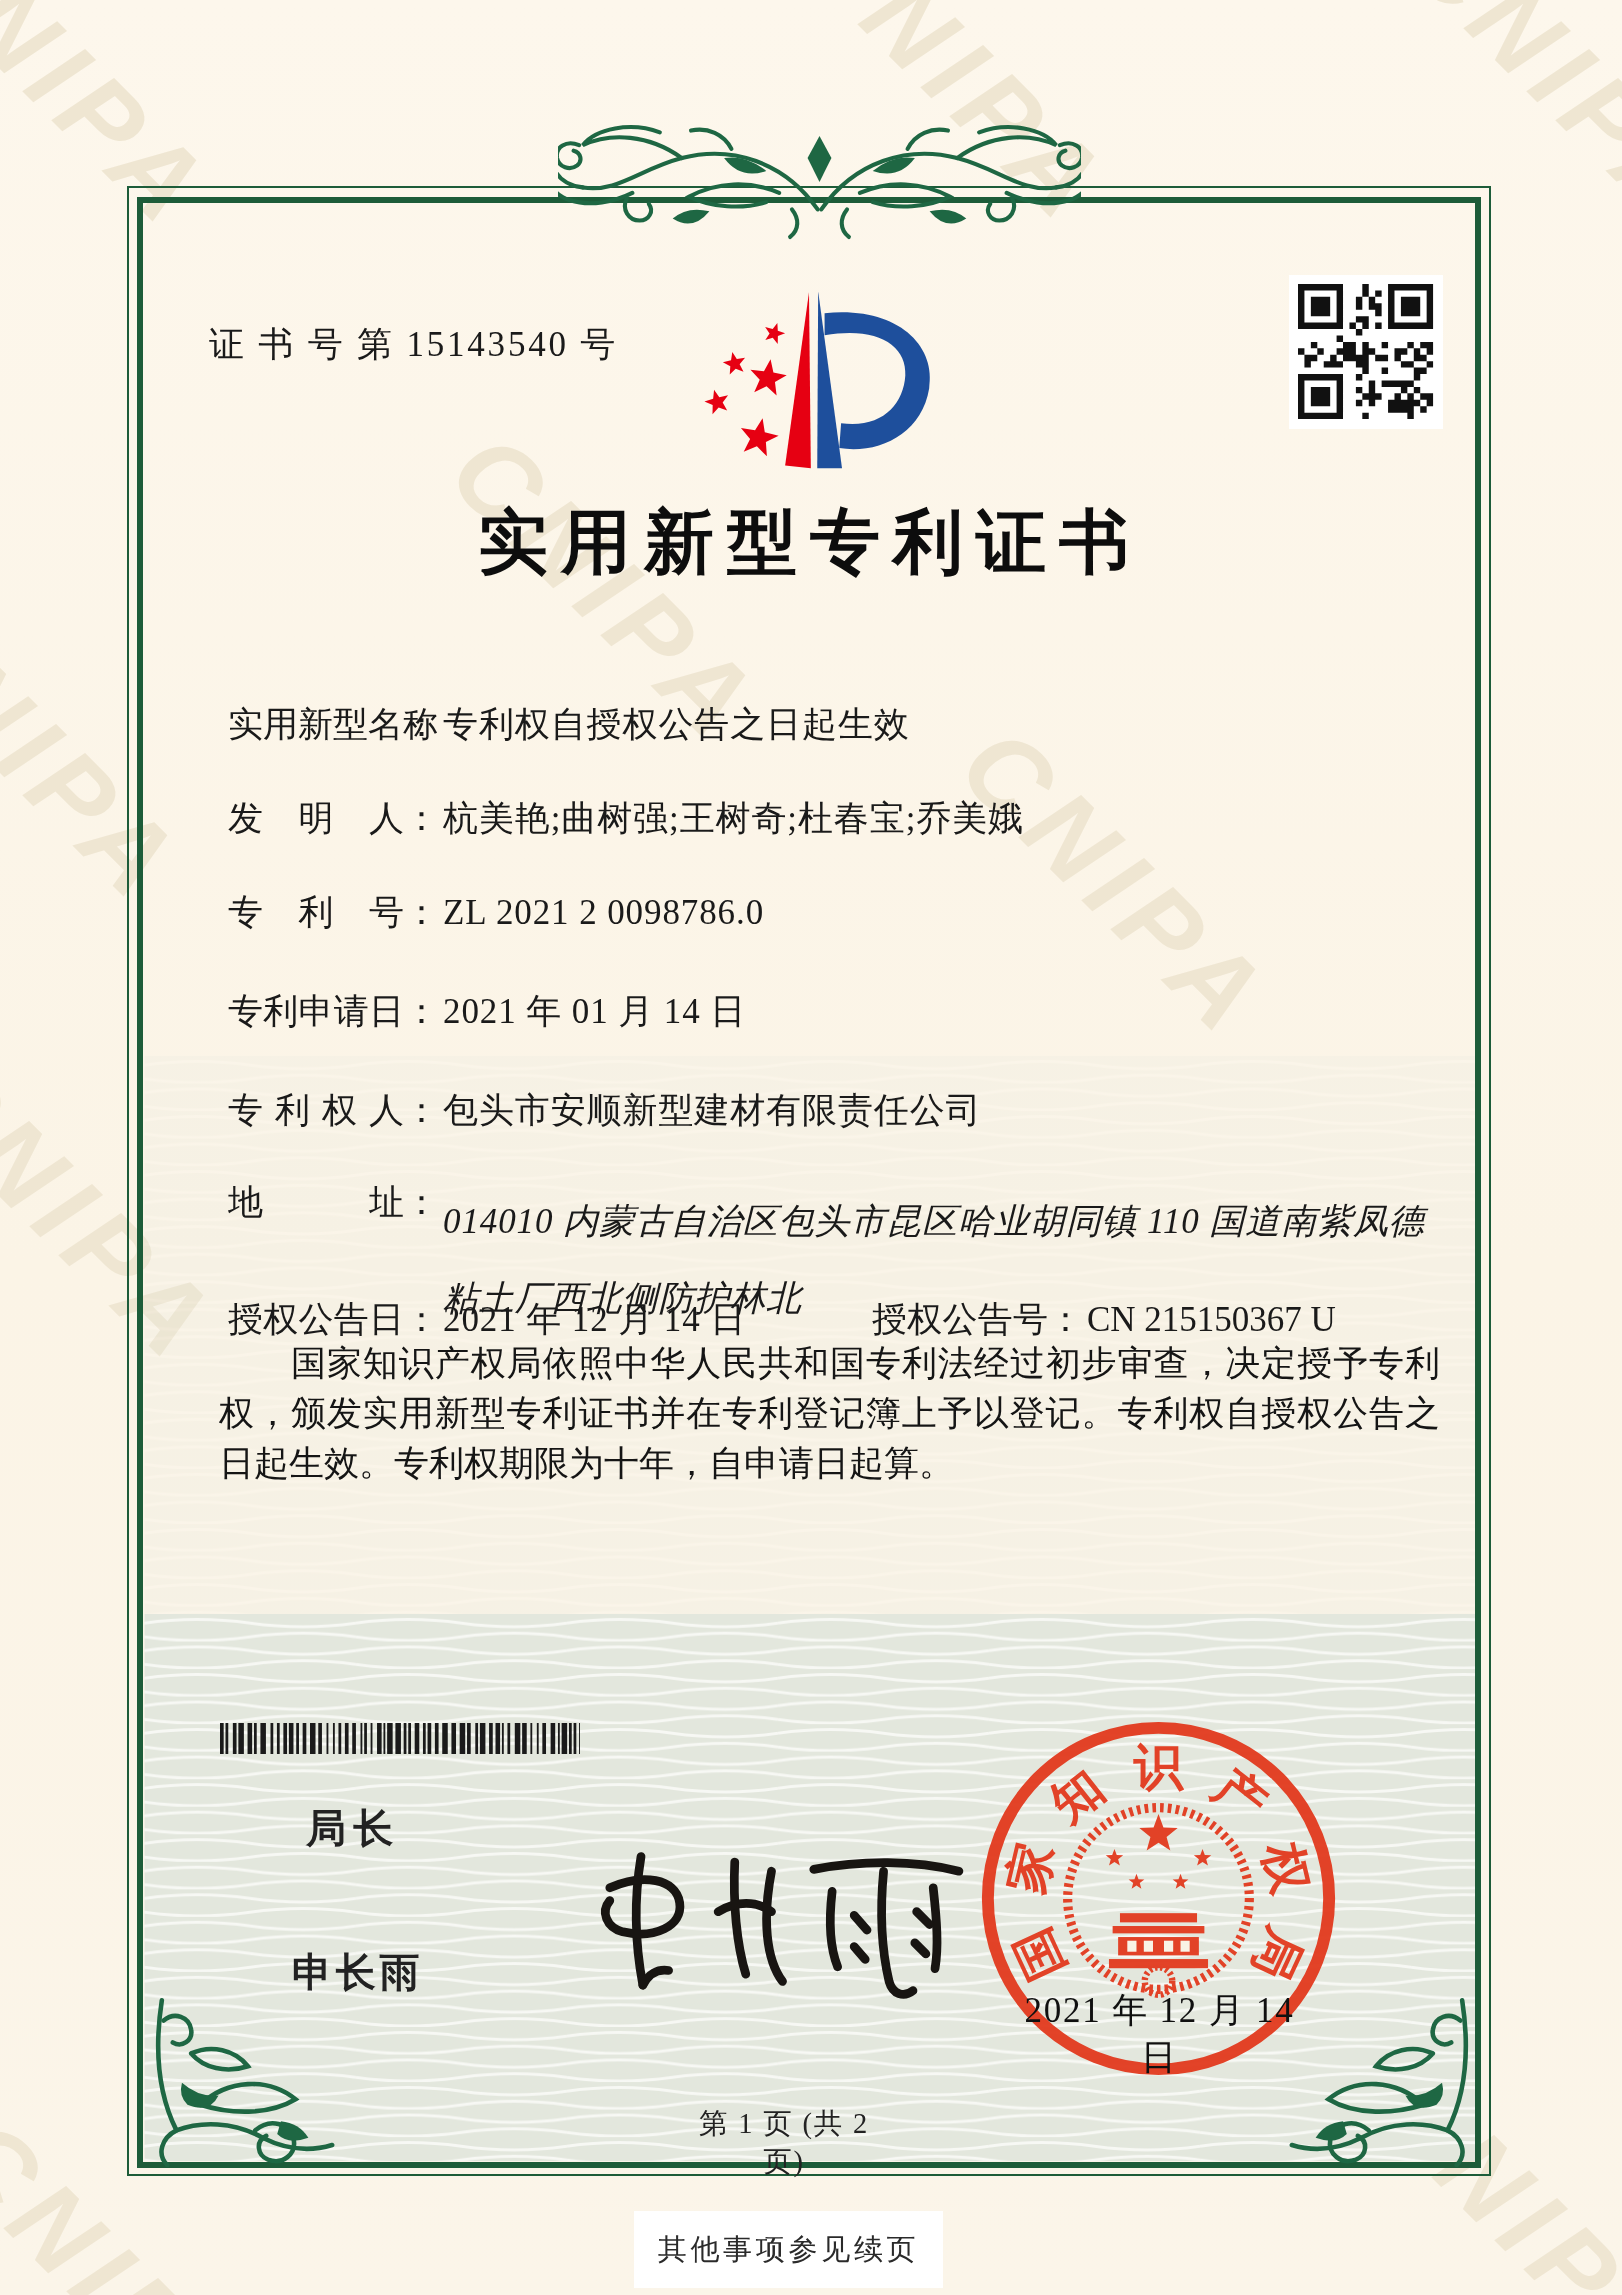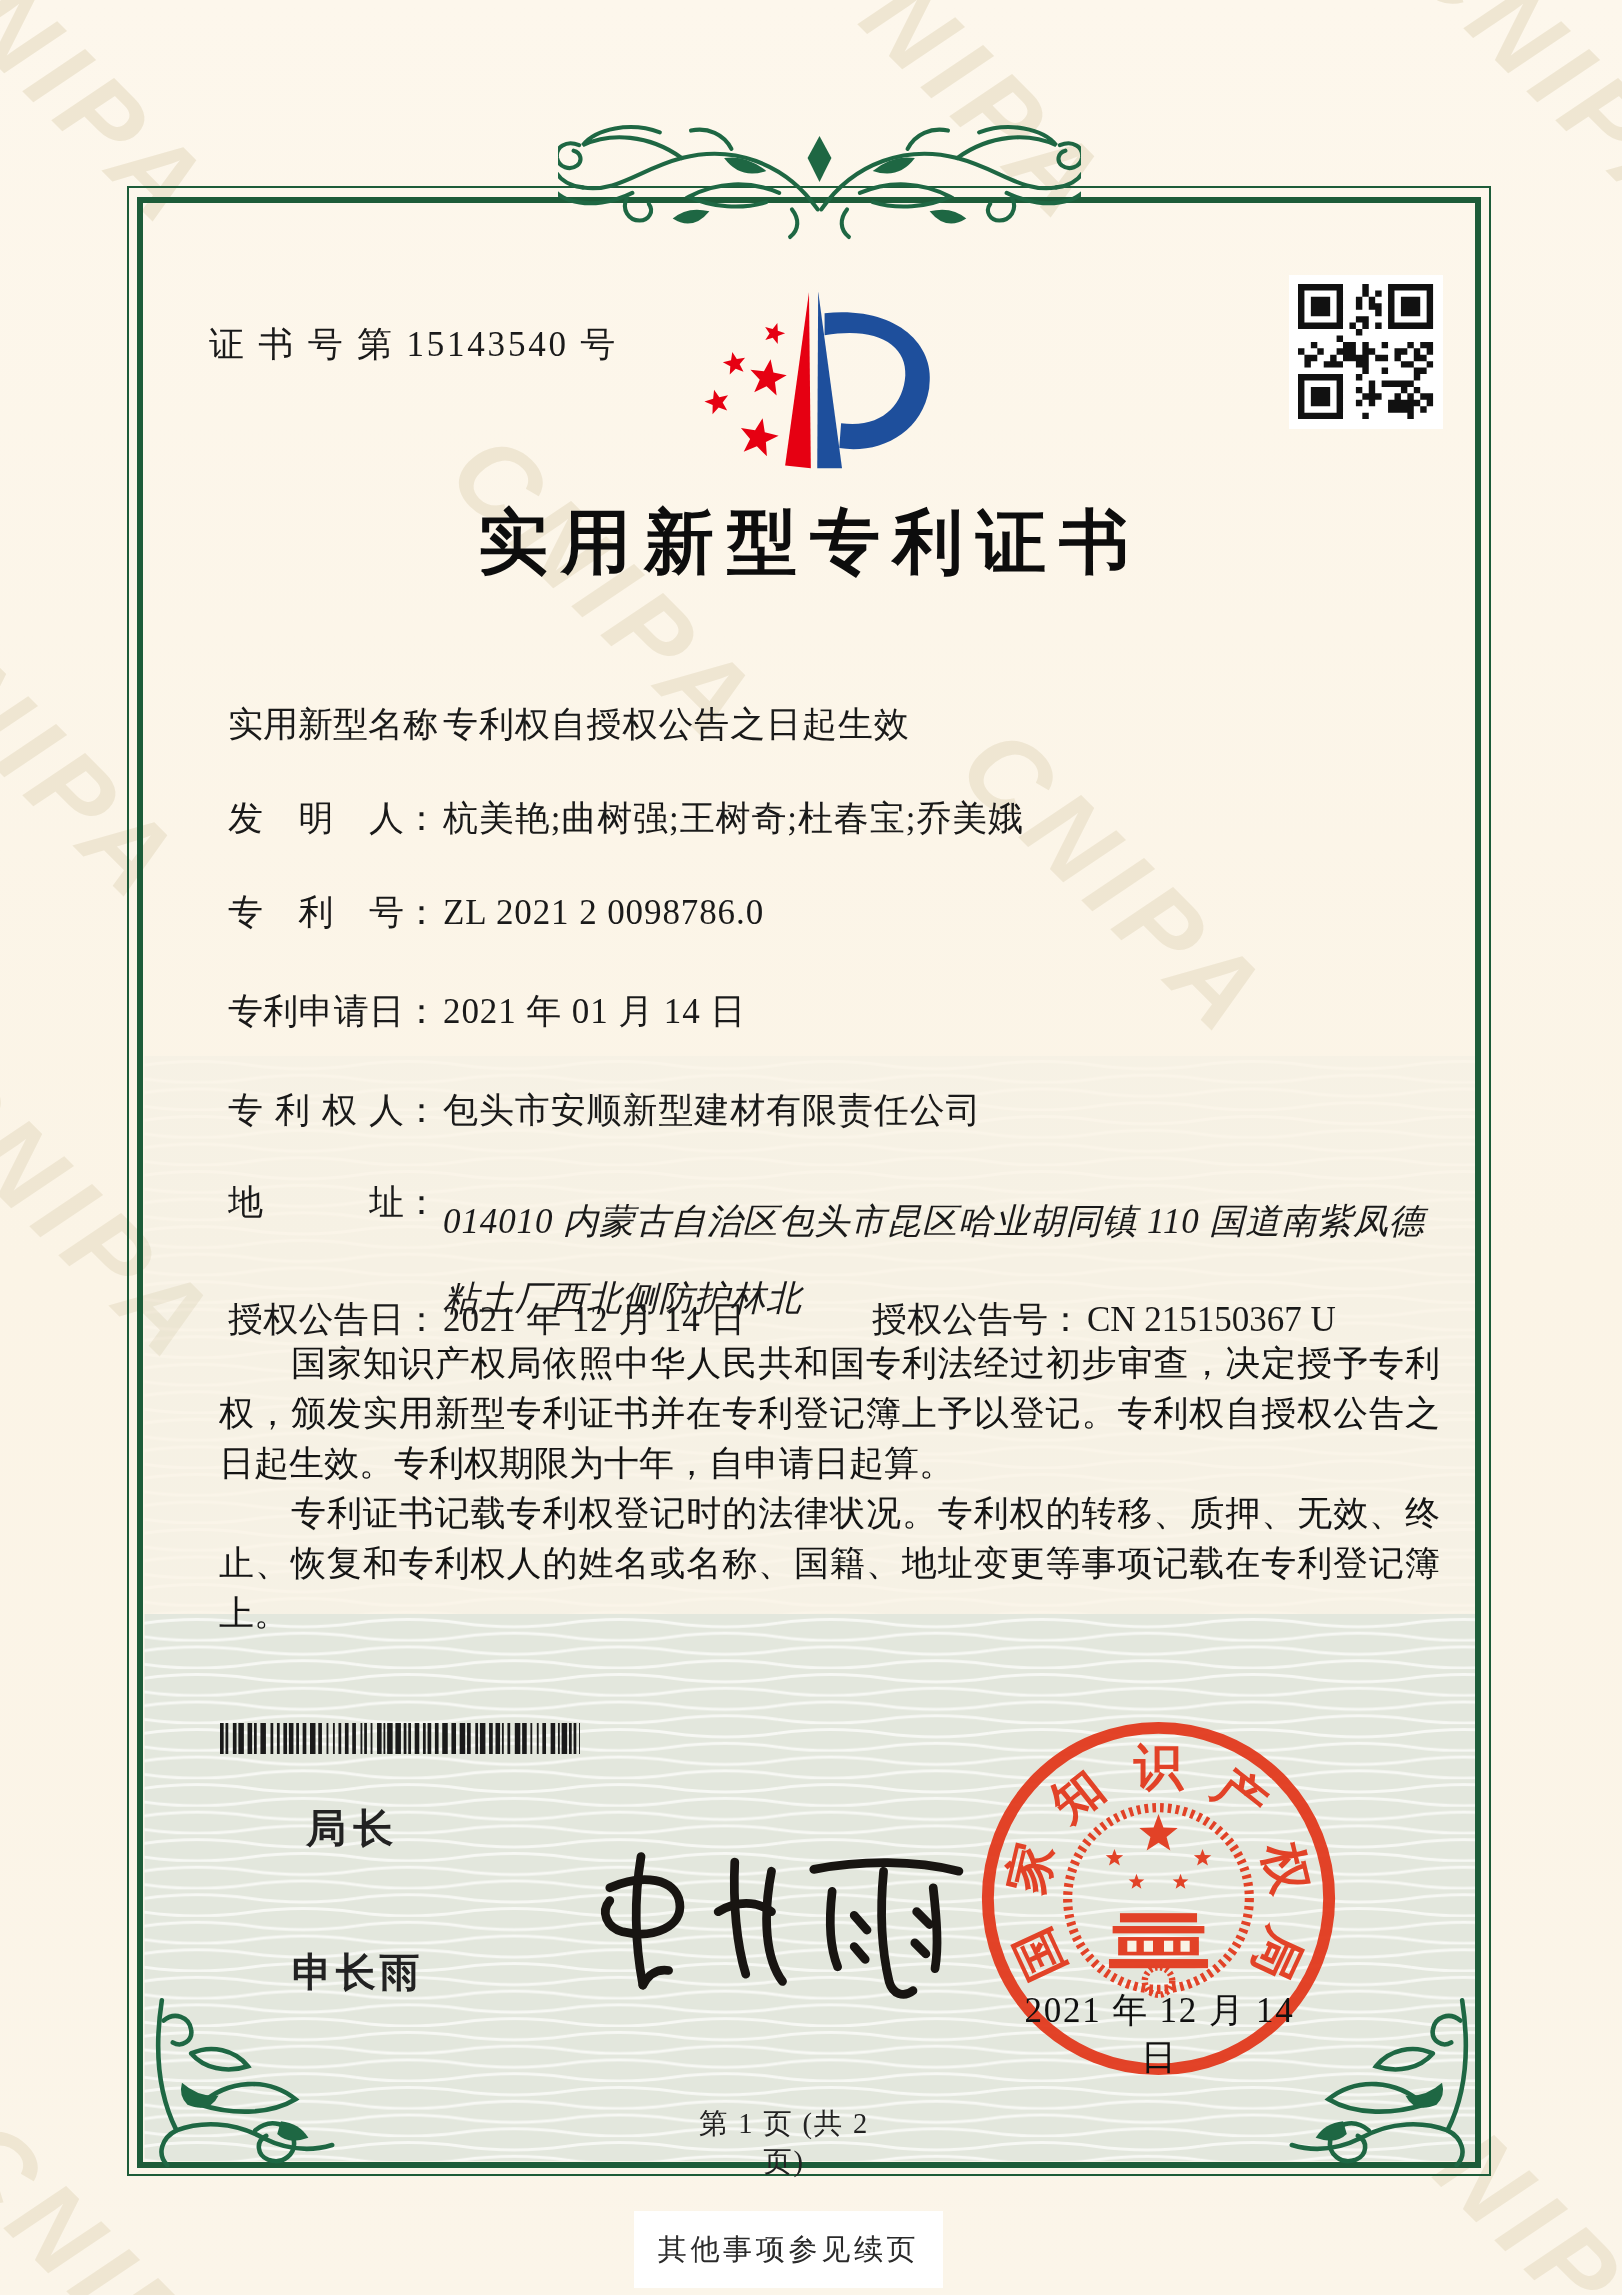--- a/index.html
+++ b/index.html
@@ -246,21 +246,20 @@
           <span>告</span>
           <span>号</span>
         </span>
         <span class="colon">：</span>
         <span class="val">CN 215150367 U</span>
       </div>
     </div>
 
   <div class="bodytext" id="bodytext">
       <p>国家知识产权局依照中华人民共和国专利法经过初步审查，决定授予专利权，颁发实用新型专利证书并在专利登记簿上予以登记。专利权自授权公告之日起生效。专利权期限为十年，自申请日起算。</p>
-      <p>专利证书记载专利权登记时的法律状况。专利权的转移、质押、无效、终止、恢复和专利权人的姓名或名称、国籍、地址变更等事项记载在专利登记簿上。</p>
     </div>
 
   <svg class="barcode" id="barcode" viewBox="0 0 392 34" preserveAspectRatio="none">
       <path d="M0 0h4v34h-4zM6 0h3v34h-3zM14 0h4v34h-4zM20 0h6v34h-6zM30 0h5v34h-5zM37 0h3v34h-3zM44 0h6v34h-6zM55 0h3v34h-3zM62 0h3v34h-3zM69 0h4v34h-4zM75 0h5v34h-5zM83 0h3v34h-3zM90 0h4v34h-4zM98 0h6v34h-6zM107 0h4v34h-4zM116 0h2v34h-2zM123 0h2v34h-2zM129 0h3v34h-3zM136 0h4v34h-4zM144 0h4v34h-4zM153 0h2v34h-2zM157 0h3v34h-3zM164 0h2v34h-2zM171 0h5v34h-5zM178 0h2v34h-2zM182 0h6v34h-6zM191 0h6v34h-6zM200 0h3v34h-3zM205 0h3v34h-3zM212 0h5v34h-5zM221 0h3v34h-3zM226 0h4v34h-4zM234 0h4v34h-4zM242 0h6v34h-6zM252 0h5v34h-5zM261 0h6v34h-6zM269 0h4v34h-4zM278 0h3v34h-3zM283 0h6v34h-6zM293 0h4v34h-4zM300 0h5v34h-5zM307 0h2v34h-2zM313 0h3v34h-3zM321 0h6v34h-6zM329 0h5v34h-5zM338 0h2v34h-2zM345 0h2v34h-2zM351 0h4v34h-4zM360 0h5v34h-5zM368 0h2v34h-2zM372 0h6v34h-6zM380 0h3v34h-3zM385 0h3v34h-3zM391 0h1v34h-1z" fill="#1a1a1a"></path>
     </svg>
 
   <div class="signer-title">局长</div>
   <div class="signer-name">申长雨</div>
 
   <svg class="signature" width="441" height="184" viewBox="0 0 480 200">

